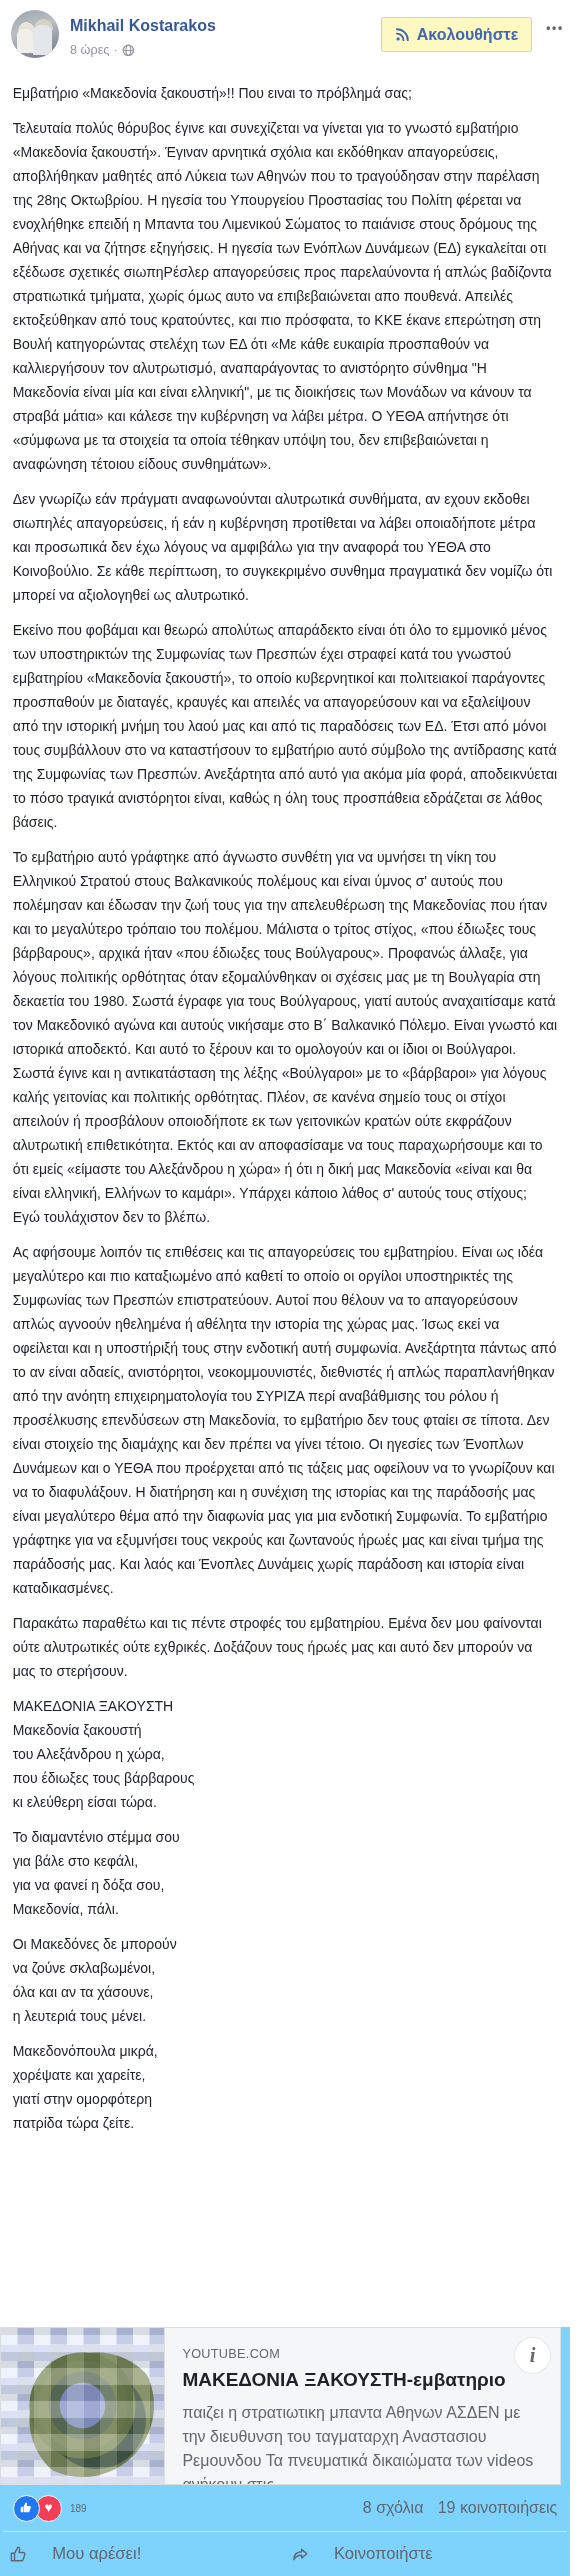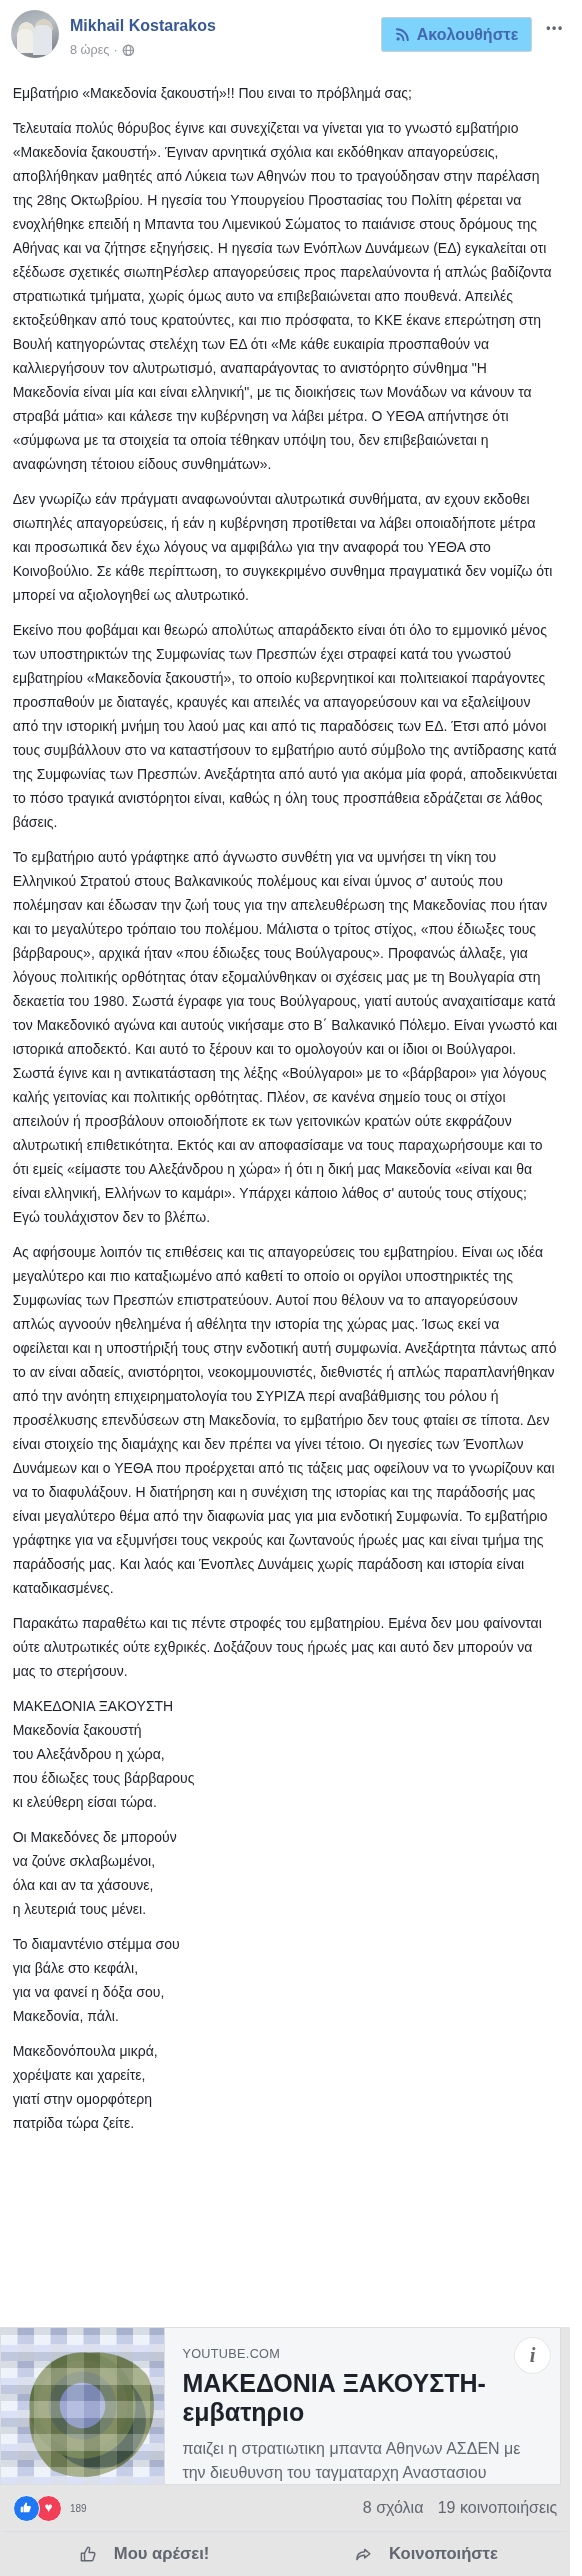--- a/index.html
+++ b/index.html
@@ -23,36 +23,36 @@
   .avatar::after{content:"";position:absolute;left:6.3px;top:19px;width:16px;height:24px;border-radius:6.3px 6.3px 0 0;background:#f0efe9;}
   .avatar::before{content:"";position:absolute;right:7.1px;top:14.3px;width:19px;height:30px;border-radius:7.1px 7.1px 0 0;background:#e3e6ea;}
   .author{
     position:absolute;left:70px;top:17.4px;font-size:16px;font-weight:bold;color:#365899;
   }
   .meta{position:absolute;left:70px;top:43px;font-size:12.7px;color:#90949c;display:flex;align-items:center;gap:4px;}
   .globe{width:12.7px;height:12.7px;display:inline-block;}
   .follow-btn{
     position:absolute;top:17.4px;right:38px;height:35px;box-sizing:border-box;
     display:flex;align-items:center;gap:7.1px;padding:0 12.7px;
-    background:#7dd3fc;border:0.8px solid #ccd0d5;border-radius:2.4px;
+    background:#fef9c3;border:0.8px solid #ccd0d5;border-radius:2.4px;
     color:#4267b2;font-size:16px;font-weight:bold;cursor:pointer;
   }
   .more-dots{
     position:absolute;top:20.6px;right:6.3px;color:#616770;font-size:12px;letter-spacing:1.6px;font-weight:bold;cursor:pointer;
   }
 
   
   .post-text{
     padding:4.8px 12.7px 0 12.7px;max-height:2235px;overflow:hidden;
     font-size:14px;line-height:24px;color:#1d2129;
   }
   .post-text p{margin:0 0 11px 0;white-space:pre-line;}
 
   
-  .bottom{position:absolute;left:0;right:0;bottom:0;background:#e5e5e5;}
+  .bottom{position:absolute;left:0;right:0;bottom:0;background:#7dd3fc;}
 
   .link-card{
     position:relative;margin:0 9.5px 0 0;height:158px;box-sizing:border-box;
     border:0.8px solid #dadde1;background:#f5f6f7;display:flex;cursor:pointer;
   }
   .thumb{
     width:163px;height:156px;flex:0 0 163px;position:relative;overflow:hidden;
     background:
       repeating-conic-gradient(#c7d0f0 0% 25%, #e7ebf8 0% 50%);
     background-size:33px 33px;
@@ -65,21 +65,21 @@
       radial-gradient(circle at 60% 60%, #3f5340 0 40%, #7a8652 41% 55%, transparent 56%);
   }
   .thumb .pixelate{
     position:absolute;inset:0;
     background:
       repeating-linear-gradient(0deg, rgba(255,255,255,.22) 0 16.6px, rgba(40,60,40,.10) 16.6px 33px),
       repeating-linear-gradient(90deg, rgba(255,255,255,.18) 0 16.6px, rgba(60,70,110,.12) 16.6px 33px);
   }
   .card-body{flex:1;padding:19px 16px 0 17.4px;overflow:hidden;border-left:0.8px solid #dadde1;}
   .card-domain{font-size:12.7px;color:#606770;letter-spacing:0.3px;margin-bottom:8px;}
-  .card-title{font-size:25px;font-weight:bold;color:#1d2129;margin-bottom:9.5px;}
+  .card-title{font-size:19px;font-weight:bold;color:#1d2129;margin-bottom:9.5px;}
   .card-desc{font-size:16px;line-height:24px;color:#606770;}
   .info-btn{
     position:absolute;top:9.5px;right:9.5px;width:35px;height:35px;border-radius:50%;
     background:#fff;box-shadow:0 0 0 0.8px rgba(0,0,0,.08);
     display:flex;align-items:center;justify-content:center;
     font-family:"Liberation Serif","DejaVu Serif",serif;font-style:italic;font-weight:bold;
     font-size:20.6px;color:#65676b;cursor:pointer;
   }
 
   .engagement{
@@ -94,22 +94,22 @@
   .badge-like{background:#2078f4;z-index:2;}
   .badge-love{background:#f33e58;margin-left:-4.8px;z-index:1;font-size:13.5px;line-height:1;}
   .reaction-count{margin-left:8px;font-size:10px;color:#606770;}
   .counts-right{display:flex;gap:14.3px;font-size:16px;color:#606770;}
   .counts-right span{cursor:pointer;}
 
   .action-bar{
     border-top:0.8px solid #dadde1;display:flex;height:44px;margin:0 3.2px;
   }
   .action-btn{
-    flex:1;display:flex;align-items:center;justify-content:center;gap:16px;
-    font-size:16.6px;font-weight:bold;color:#616770;cursor:pointer;background:none;border:none;
+    flex:1;display:flex;align-items:center;gap:24px;
+    font-size:16.6px;font-weight:normal;color:#616770;cursor:pointer;background:none;border:none;
     font-family:inherit;
   }
   .action-btn svg{flex:0 0 auto;}
 </style>
 </head>
 <body>
 
 <div class="post">
 
   <div class="header">
@@ -141,28 +141,28 @@
       <p>Δεν γνωρίζω εάν πράγματι αναφωνούνται αλυτρωτικά συνθήματα, αν εχουν εκδοθει σιωπηλές απαγορεύσεις, ή εάν η κυβέρνηση προτίθεται να λάβει οποιαδήποτε μέτρα και προσωπικά δεν έχω λόγους να αμφιβάλω για την αναφορά του ΥΕΘΑ στο Κοινοβούλιο. Σε κάθε περίπτωση, το συγκεκριμένο συνθημα πραγματικά δεν νομίζω ότι μπορεί να αξιολογηθεί ως αλυτρωτικό.</p>
       <p>Εκείνο που φοβάμαι και θεωρώ απολύτως απαράδεκτο είναι ότι όλο το εμμονικό μένος των υποστηρικτών της Συμφωνίας των Πρεσπών έχει στραφεί κατά του γνωστού εμβατηρίου «Μακεδονία ξακουστή», το οποίο κυβερνητικοί και πολιτειακοί παράγοντες προσπαθούν με διαταγές, κραυγές και απειλές να απαγορεύσουν και να εξαλείψουν από την ιστορική μνήμη του λαού μας και από τις παραδόσεις των ΕΔ. Έτσι από μόνοι τους συμβάλλουν στο να καταστήσουν το εμβατήριο αυτό σύμβολο της αντίδρασης κατά της Συμφωνίας των Πρεσπών. Ανεξάρτητα από αυτό για ακόμα μία φορά, αποδεικνύεται το πόσο τραγικά ανιστόρητοι είναι, καθώς η όλη τους προσπάθεια εδράζεται σε λάθος βάσεις.</p>
       <p>Το εμβατήριο αυτό γράφτηκε από άγνωστο συνθέτη για να υμνήσει τη νίκη του Ελληνικού Στρατού στους Βαλκανικούς πολέμους και είναι ύμνος σ' αυτούς που πολέμησαν και έδωσαν την ζωή τους για την απελευθέρωση της Μακεδονίας που ήταν και το μεγαλύτερο τρόπαιο του πολέμου. Μάλιστα ο τρίτος στίχος, «που έδιωξες τους βάρβαρους», αρχικά ήταν «που έδιωξες τους Βούλγαρους». Προφανώς άλλαξε, για λόγους πολιτικής ορθότητας όταν εξομαλύνθηκαν οι σχέσεις μας με τη Βουλγαρία στη δεκαετία του 1980. Σωστά έγραφε για τους Βούλγαρους, γιατί αυτούς αναχαιτίσαμε κατά τον Μακεδονικό αγώνα και αυτούς νικήσαμε στο Β΄ Βαλκανικό Πόλεμο. Είναι γνωστό και ιστορικά αποδεκτό. Και αυτό το ξέρουν και το ομολογούν και οι ίδιοι οι Βούλγαροι. Σωστά έγινε και η αντικατάσταση της λέξης «Βούλγαροι» με το «βάρβαροι» για λόγους καλής γειτονίας και πολιτικής ορθότητας. Πλέον, σε κανένα σημείο τους οι στίχοι απειλούν ή προσβάλουν οποιοδήποτε εκ των γειτονικών κρατών ούτε εκφράζουν αλυτρωτική επιθετικότητα. Εκτός και αν αποφασίσαμε να τους παραχωρήσουμε και το ότι εμείς «είμαστε του Αλεξάνδρου η χώρα» ή ότι η δική μας Μακεδονία «είναι και θα είναι ελληνική, Ελλήνων το καμάρι». Υπάρχει κάποιο λάθος σ' αυτούς τους στίχους; Εγώ τουλάχιστον δεν το βλέπω.</p>
       <p>Ας αφήσουμε λοιπόν τις επιθέσεις και τις απαγορεύσεις του εμβατηρίου. Είναι ως ιδέα μεγαλύτερο και πιο καταξιωμένο από καθετί το οποίο οι οργίλοι υποστηρικτές της Συμφωνίας των Πρεσπών επιστρατεύουν. Αυτοί που θέλουν να το απαγορεύσουν απλώς αγνοούν ηθελημένα ή αθέλητα την ιστορία της χώρας μας. Ίσως εκεί να οφείλεται και η υποστήριξή τους στην ενδοτική αυτή συμφωνία. Ανεξάρτητα πάντως από το αν είναι αδαείς, ανιστόρητοι, νεοκομμουνιστές, διεθνιστές ή απλώς παραπλανήθηκαν από την ανόητη επιχειρηματολογία του ΣΥΡΙΖΑ περί αναβάθμισης του ρόλου ή προσέλκυσης επενδύσεων στη Μακεδονία, το εμβατήριο δεν τους φταίει σε τίποτα. Δεν είναι στοιχείο της διαμάχης και δεν πρέπει να γίνει τέτοιο. Οι ηγεσίες των Ένοπλων Δυνάμεων και ο ΥΕΘΑ που προέρχεται από τις τάξεις μας οφείλουν να το γνωρίζουν και να το διαφυλάξουν. Η διατήρηση και η συνέχιση της ιστορίας και της παράδοσής μας είναι μεγαλύτερο θέμα από την διαφωνία μας για μια ενδοτική Συμφωνία. Το εμβατήριο γράφτηκε για να εξυμνήσει τους νεκρούς και ζωντανούς ήρωές μας και είναι τμήμα της παράδοσής μας. Και λαός και Ένοπλες Δυνάμεις χωρίς παράδοση και ιστορία είναι καταδικασμένες.</p>
       <p>Παρακάτω παραθέτω και τις πέντε στροφές του εμβατηρίου. Εμένα δεν μου φαίνονται ούτε αλυτρωτικές ούτε εχθρικές. Δοξάζουν τους ήρωές μας και αυτό δεν μπορούν να μας το στερήσουν.</p>
       <p>ΜΑΚΕΔΟΝΙΑ ΞΑΚΟΥΣΤΗ
 Μακεδονία ξακουστή
 του Αλεξάνδρου η χώρα,
 που έδιωξες τους βάρβαρους
 κι ελεύθερη είσαι τώρα.</p>
+      <p>Το διαμαντένιο στέμμα σου
+για βάλε στο κεφάλι,
+για να φανεί η δόξα σου,
+Μακεδονία, πάλι.</p>
       <p>Οι Μακεδόνες δε μπορούν
 να ζούνε σκλαβωμένοι,
 όλα και αν τα χάσουνε,
 η λευτεριά τους μένει.</p>
-      <p>Το διαμαντένιο στέμμα σου
-για βάλε στο κεφάλι,
-για να φανεί η δόξα σου,
-Μακεδονία, πάλι.</p>
       <p>Μακεδονόπουλα μικρά,
 χορέψατε και χαρείτε,
 γιατί στην ομορφότερη
 πατρίδα τώρα ζείτε.</p>
     </div>
 
   <div class="bottom">
 
     <div class="link-card">
       <div class="thumb">

